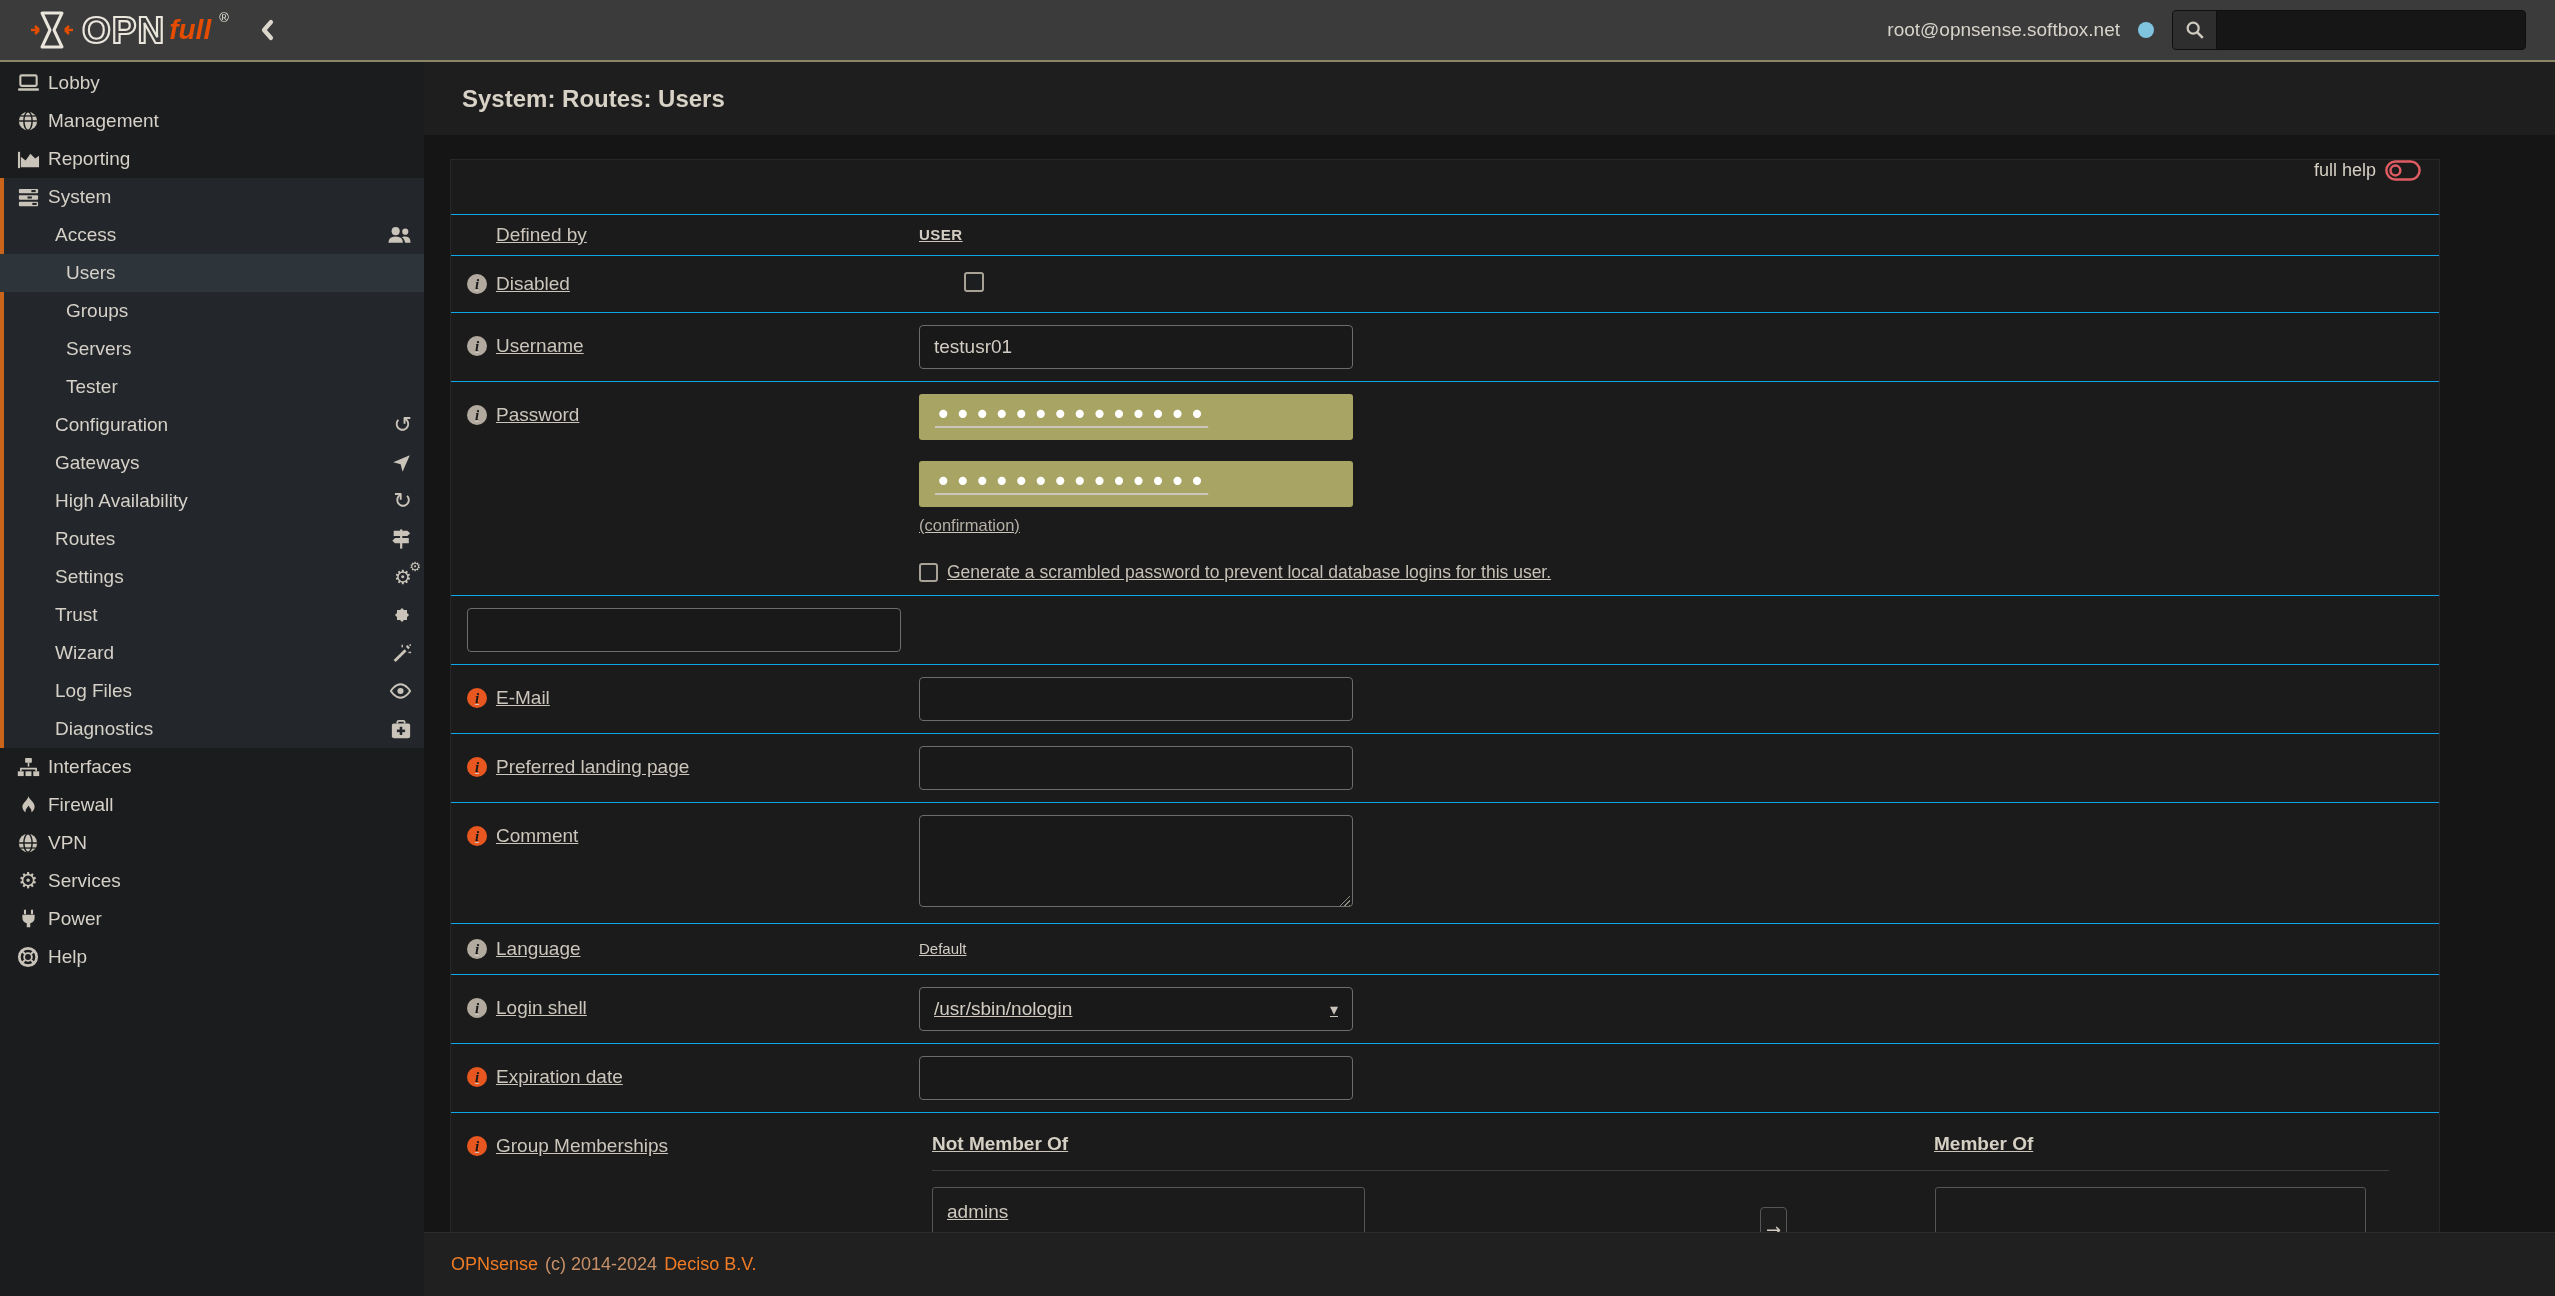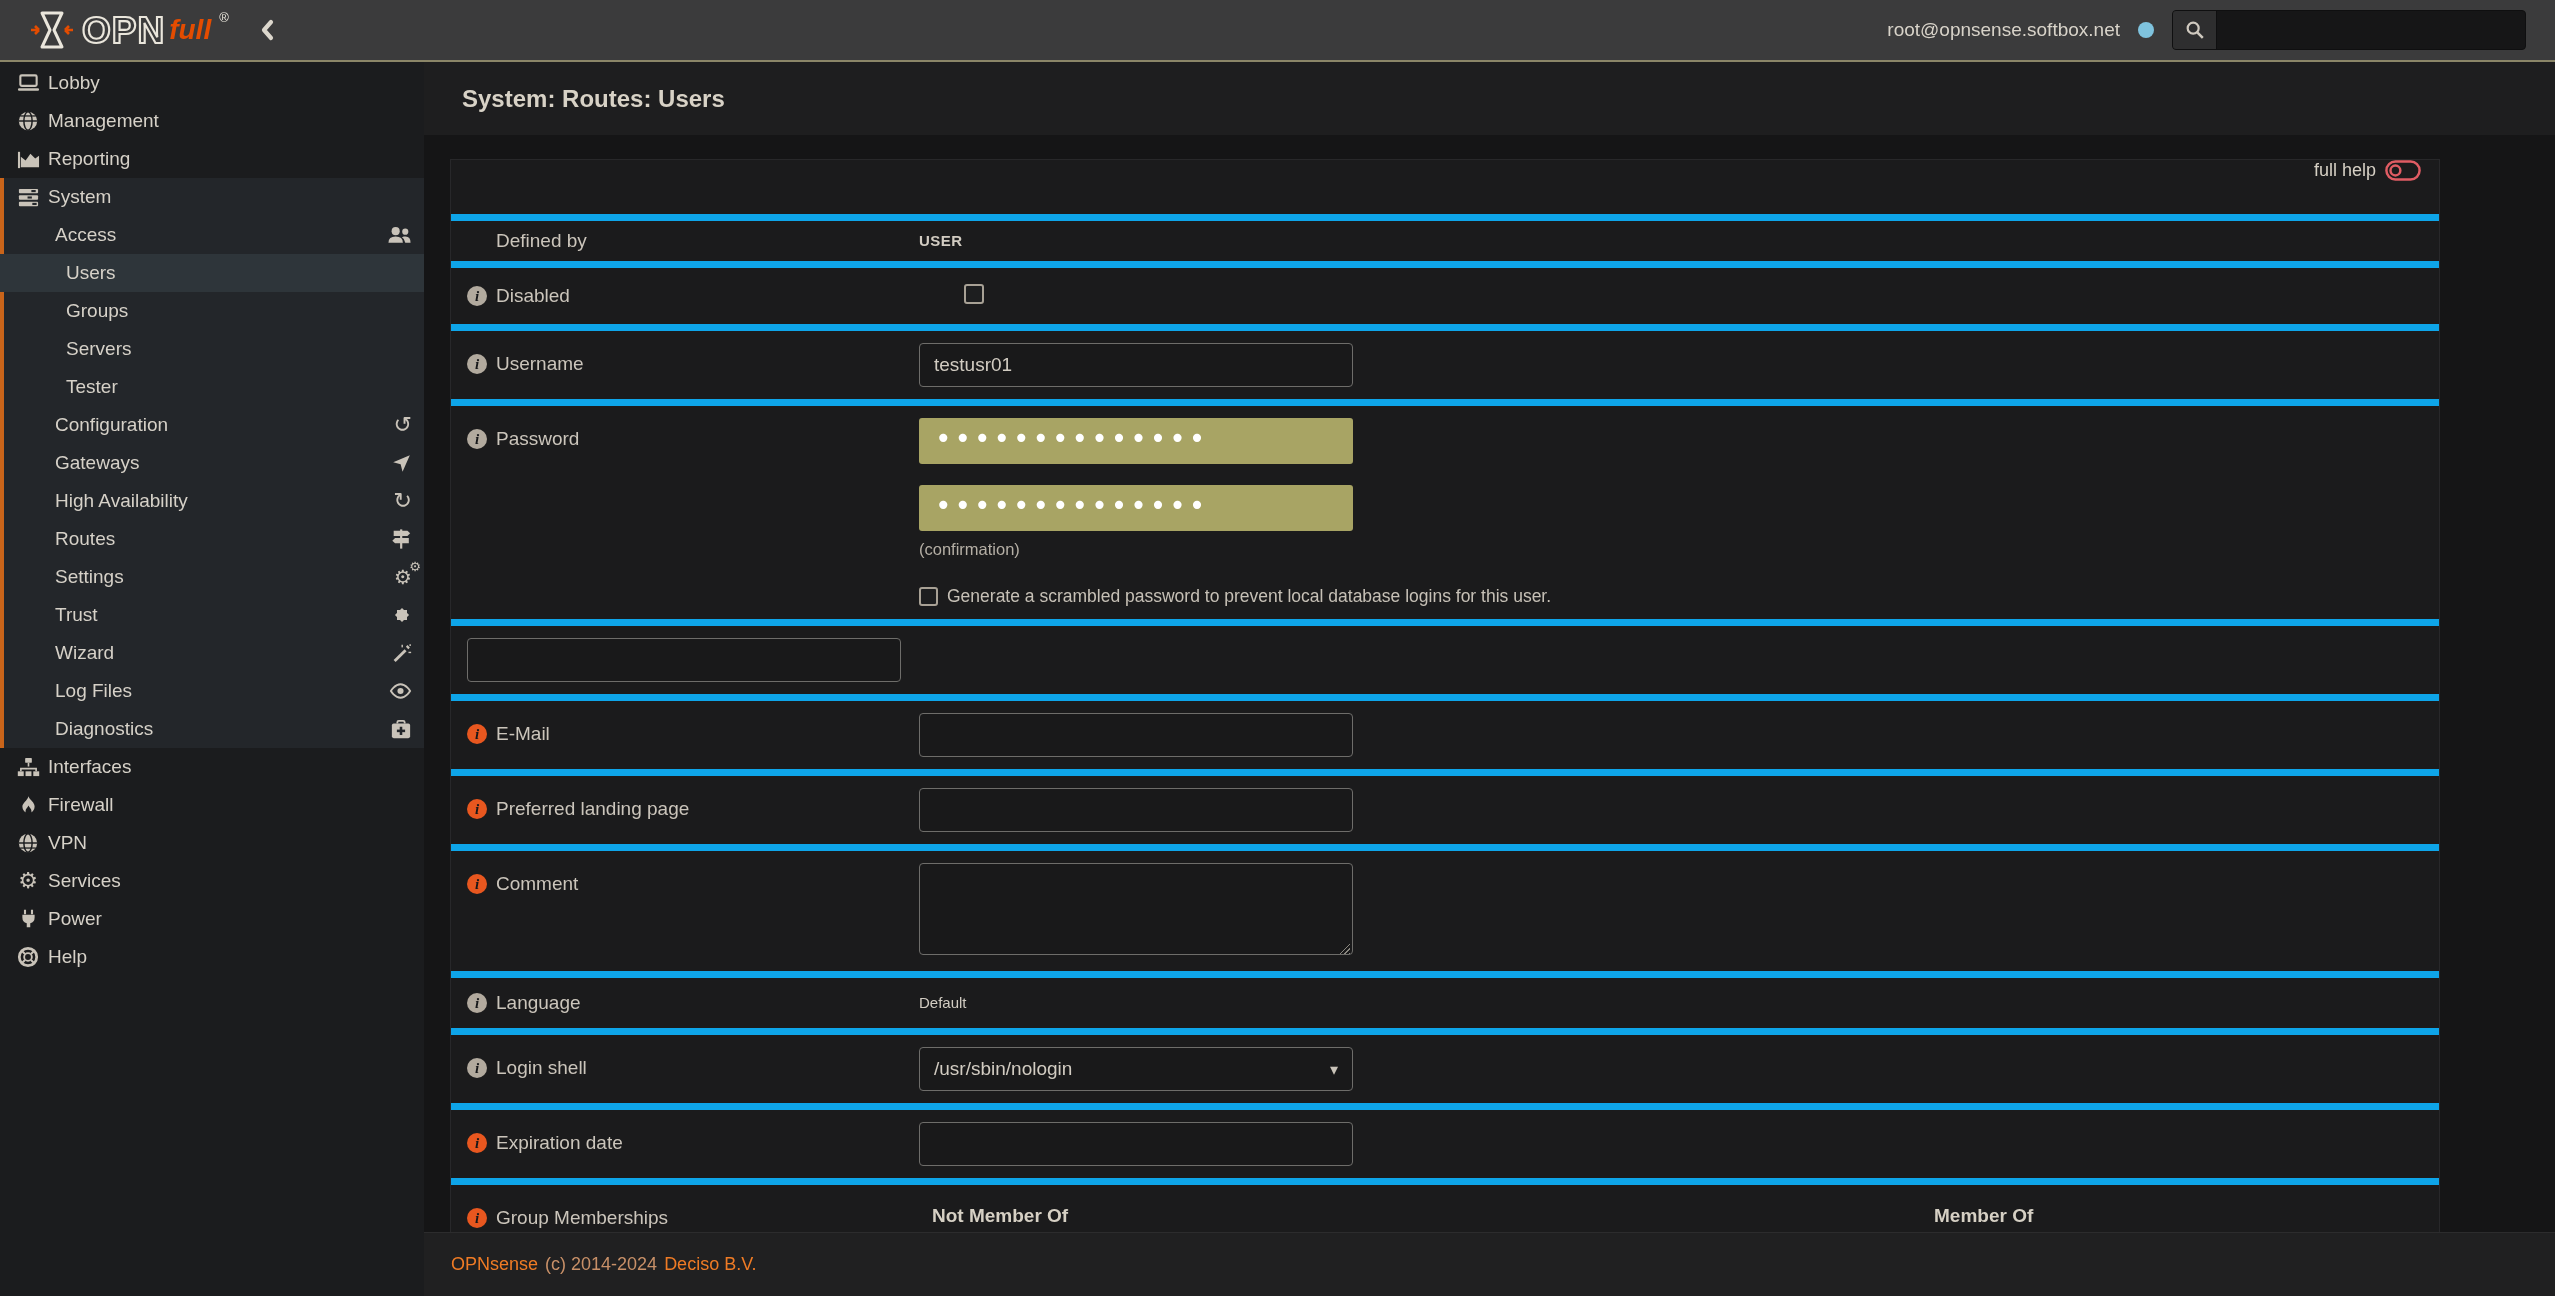--- a/index.html
+++ b/index.html
@@ -49,21 +49,21 @@
   
   .main { flex:1; display:flex; flex-direction:column; background:#151516; min-width:0; }
   .page-head { height:73px; flex:none; background:#1e1e1f; display:flex; align-items:center;
     padding-left:38px; }
   .page-title { font-size:24px; font-weight:700; color:#d8d2c6; }
   .content { padding:24px 115px 0 26px; }
   .panel { background:#1b1b1c; border:1px solid #28282a; }
   .help-row { height:54px; display:flex; align-items:flex-start; justify-content:flex-end;
     padding-right:18px; gap:9px; color:#d6d0c4; font-size:18px; cursor:pointer; }
 
-  .frow { display:flex; border-top:7px solid #0ea5e9; padding:12px 16px; }
+  .frow { display:flex; border-top:1px solid #0ea5e9; padding:12px 16px;text-decoration:underline; }
   .frow.compact { padding:9px 16px; align-items:center; }
   .flabel { width:452px; flex:none; display:flex; align-items:flex-start; padding-top:10px;
     color:#cbc5bb; font-size:19px; }
   .frow.compact .flabel { padding-top:0; }
   .fval { flex:1; position:relative; }
   .info { width:20px; height:20px; border-radius:50%; display:inline-flex; align-items:center;
     justify-content:center; margin-right:9px; flex:none; cursor:pointer;
     font-family:"Liberation Serif",serif; font-style:italic; font-weight:700; font-size:15px;
     color:#17181a; margin-top:1px; }
   .info.orange { background:#e8571f; }

